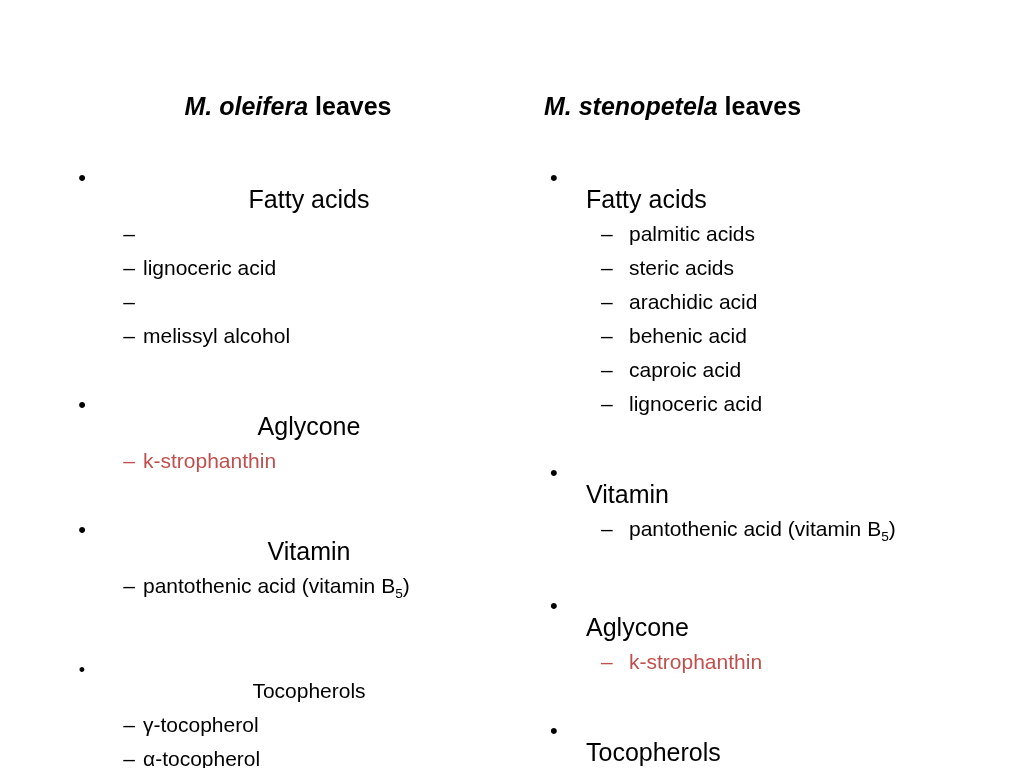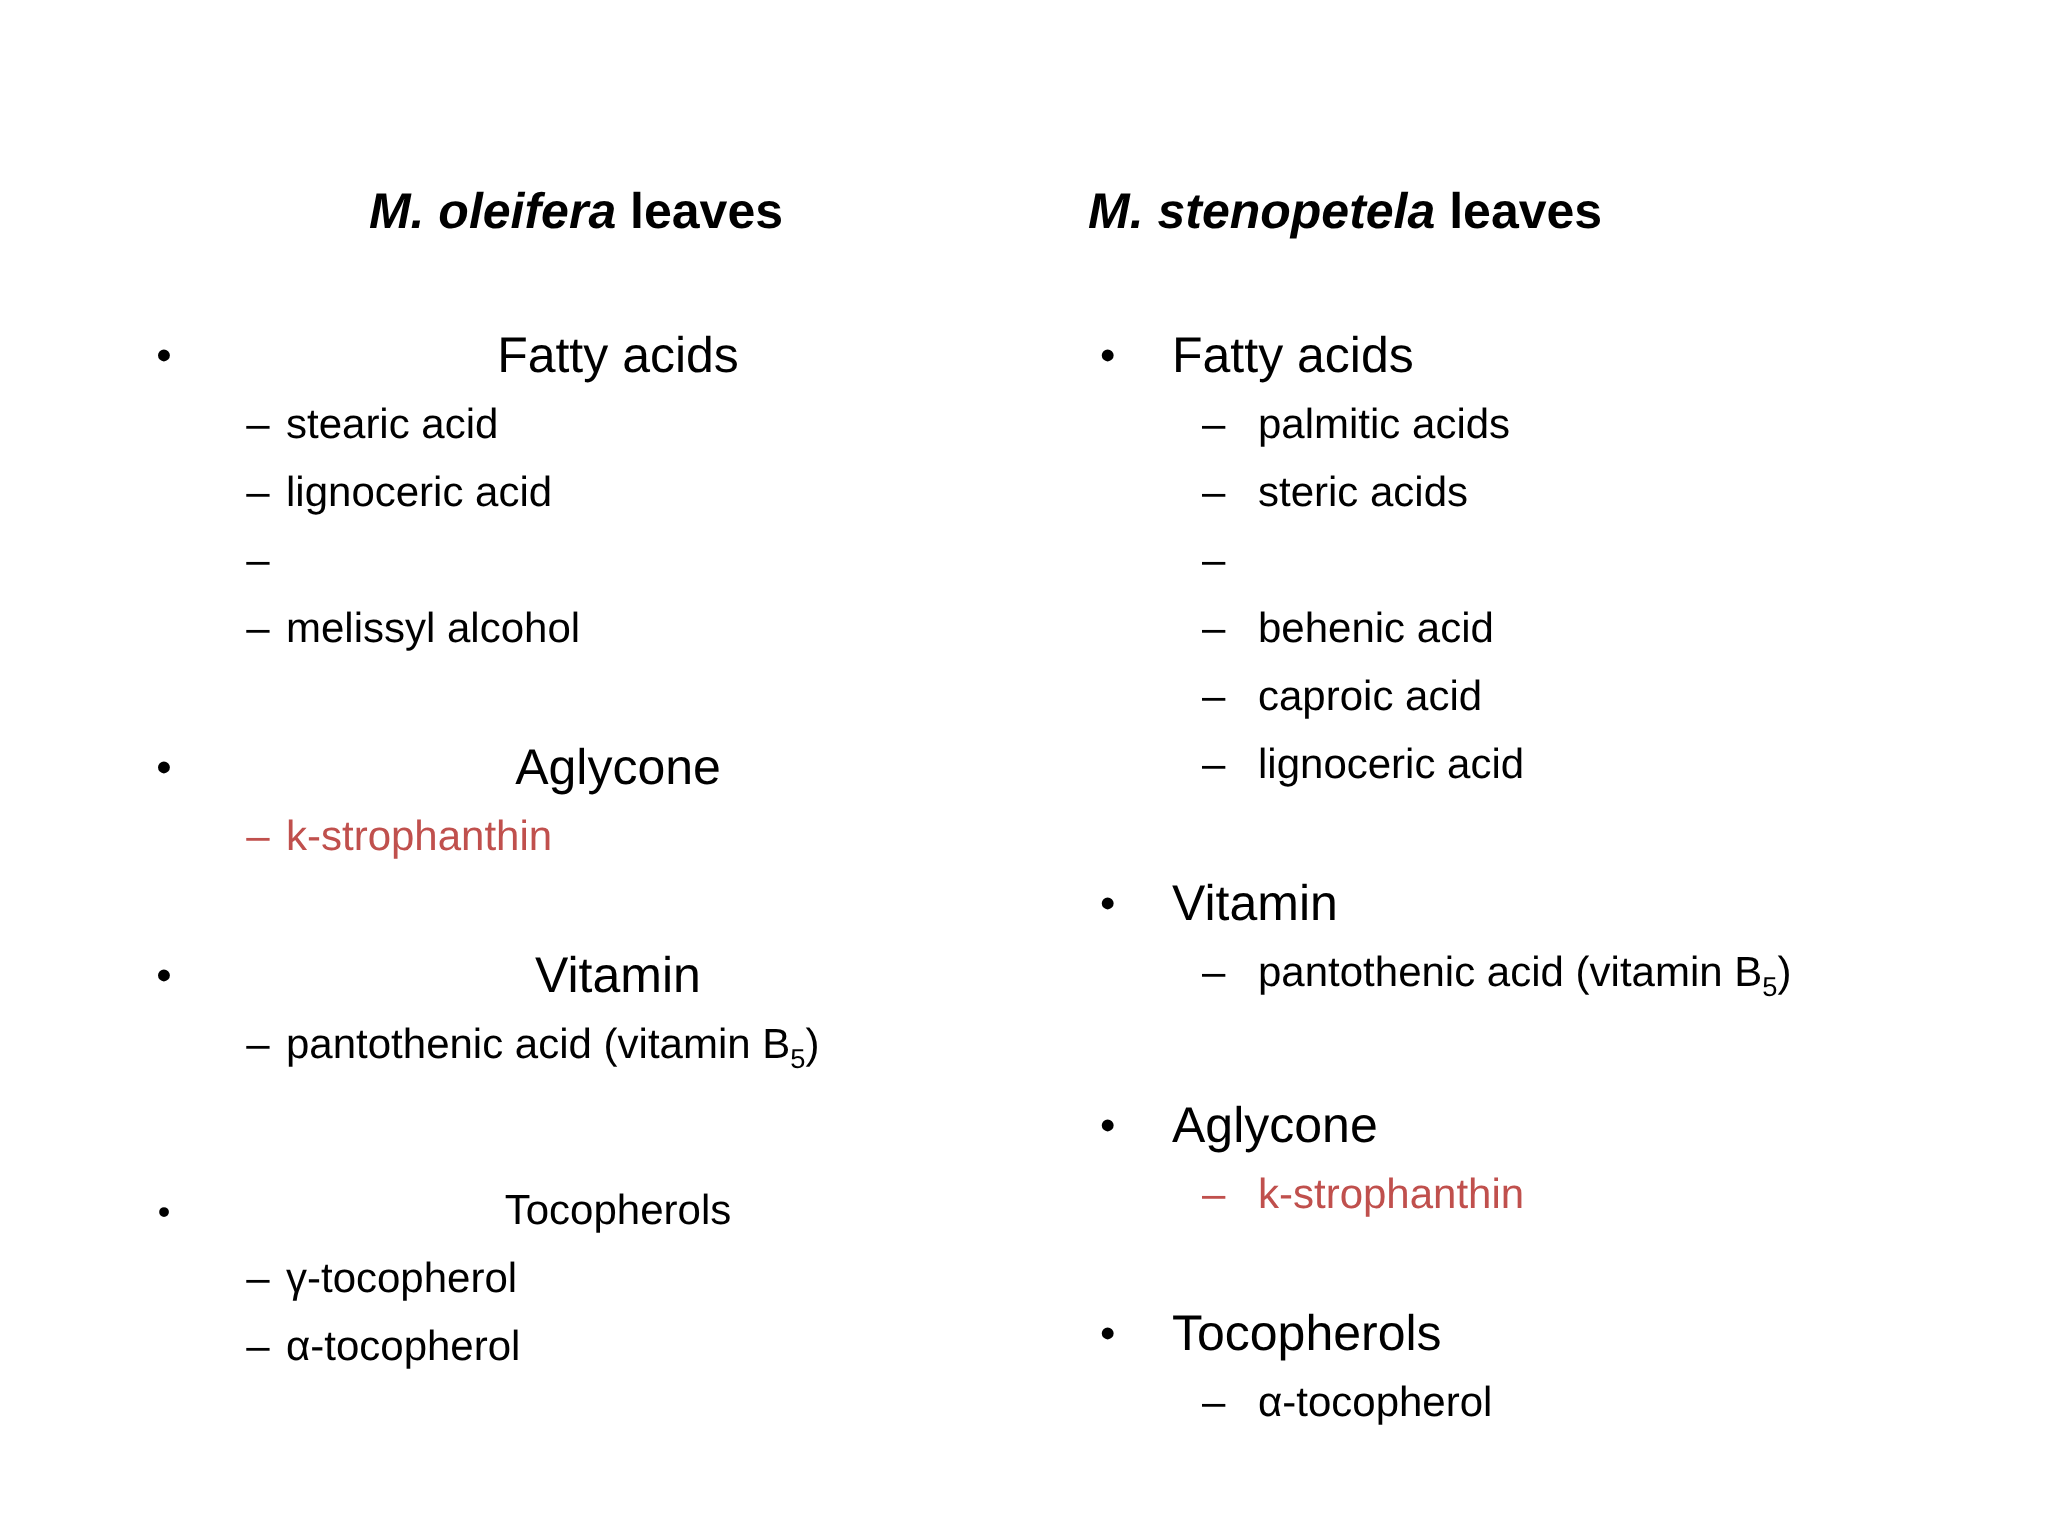--- a/index.html
+++ b/index.html
@@ -28,21 +28,21 @@
   .group + .group { margin-top: 34px; }
   .group.small { margin-top: 42px; }
 
   .l1 { display: flex; font-size: 25px; line-height: 36px; }
   .marker {
     flex: 0 0 42px;
     box-sizing: border-box;
     padding-left: 6px;
     font-size: 22px;
   }
-  .label { flex: 1; }
+  .label { flex: 1; margin-top: 21px; }
 
   .group.small .l1 { font-size: 21px; line-height: 34px; }
   .group.small .marker { font-size: 18px; }
 
   .l2 {
     display: flex;
     font-size: 21px;
     line-height: 34px;
     padding-left: 57px;
   }
@@ -59,21 +59,20 @@
   <div class="column col-left">
     <div class="col-title"><span class="t-species">M. oleifera</span><span class="t-suffix"> leaves</span></div>
     <div class="groups">
         <div class="group">
           <div class="l1">
             <span class="marker">•</span>
             <span class="label">Fatty acids</span>
           </div>
           <div class="l2">
             <span class="dashm">–</span>
-            <span class="content">stearic acid</span>
           </div>
           <div class="l2">
             <span class="dashm">–</span>
             <span class="content">lignoceric acid</span>
           </div>
           <div class="l2">
             <span class="dashm">–</span>
           </div>
           <div class="l2">
             <span class="dashm">–</span>
@@ -128,20 +127,21 @@
           <div class="l2">
             <span class="dashm">–</span>
             <span class="content">palmitic acids</span>
           </div>
           <div class="l2">
             <span class="dashm">–</span>
             <span class="content">steric acids</span>
           </div>
           <div class="l2">
             <span class="dashm">–</span>
+            <span class="content">arachidic acid</span>
           </div>
           <div class="l2">
             <span class="dashm">–</span>
             <span class="content">behenic acid</span>
           </div>
           <div class="l2">
             <span class="dashm">–</span>
             <span class="content">caproic acid</span>
           </div>
           <div class="l2">

